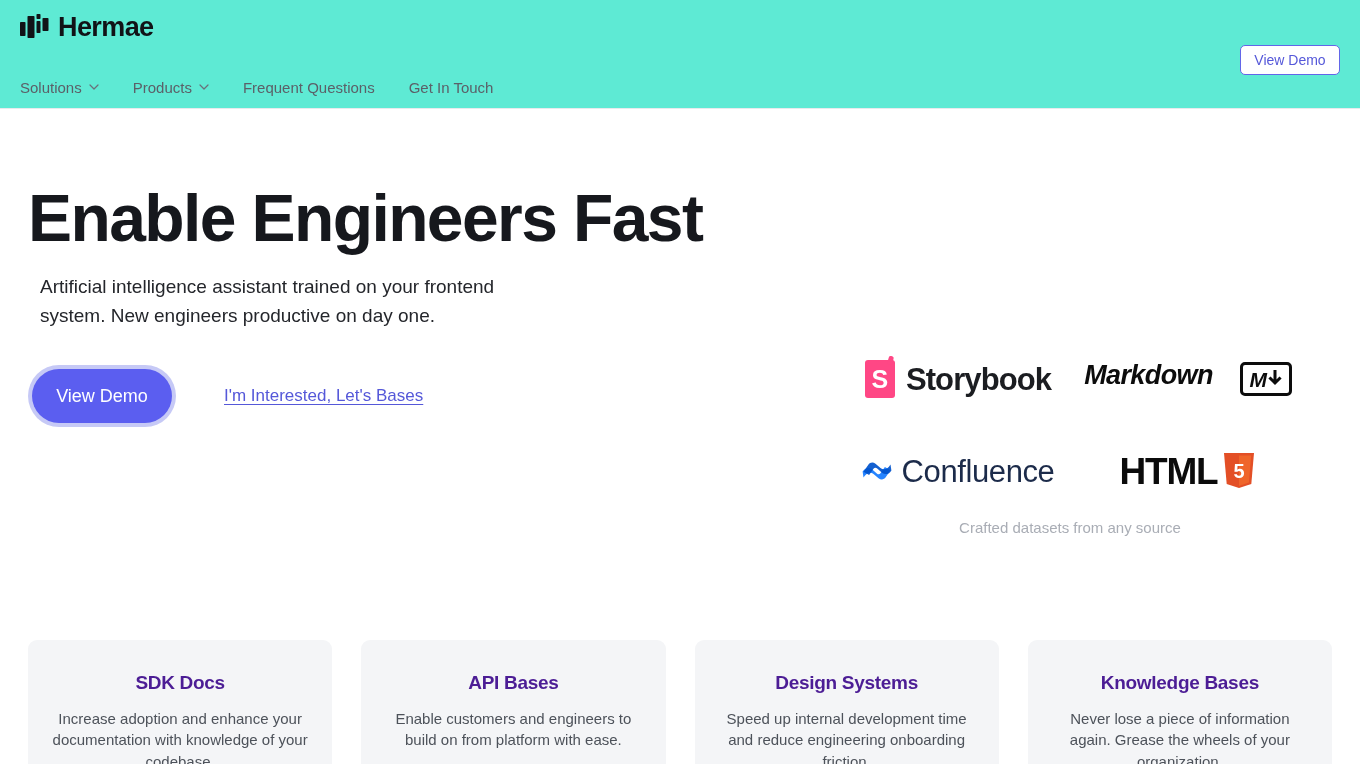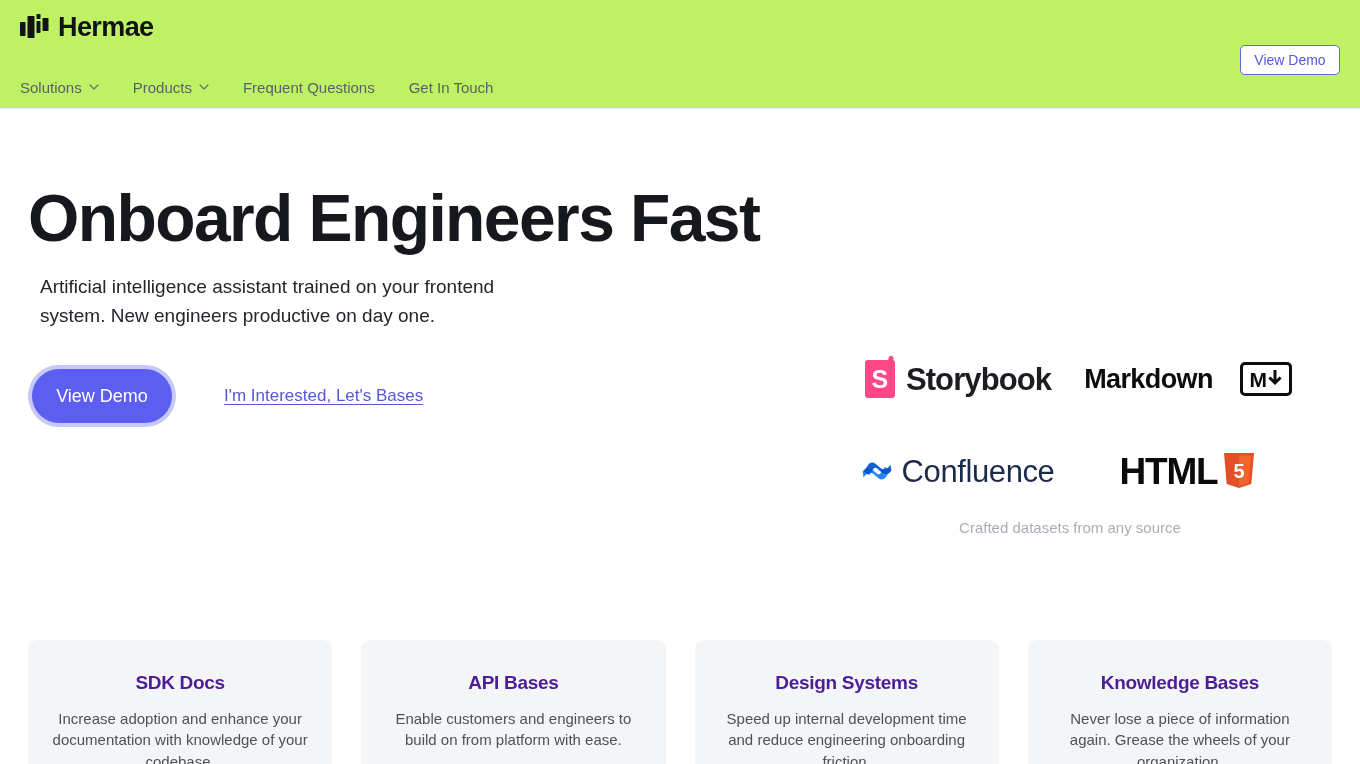--- a/index.html
+++ b/index.html
@@ -16,21 +16,21 @@
     color: #1b1d21;
     -webkit-font-smoothing: antialiased;
   }
 
   
   .site-header {
     position: relative;
     width: 1360px;
     height: 109px;
     border-bottom: 1px solid #e8eaed;
-    background: #bef264;
+    background: #5eead4;
   }
 
   .brand {
     position: absolute;
     left: 20px;
     top: 10px;
     display: flex;
     align-items: center;
     gap: 9px;
     height: 34px;
@@ -224,21 +224,21 @@
     transform: rotate(16deg);
   }
   .sb-text {
     font-size: 31px; font-weight: 700;
     letter-spacing: -0.9px;
     color: #1b1d21;
     line-height: 1;
   }
 
   
-  .md-lockup { display: flex; align-items: center; gap: 27px; }
+  .md-lockup { display: flex; align-items: flex-start; gap: 27px; font-style: italic; }
   .md-text {
     font-size: 27px; font-weight: 700;
     letter-spacing: -0.6px; color: #0c0c0c; line-height: 1;
   }
   .md-badge {
     width: 52px; height: 34px;
     border: 3px solid #0c0c0c;
     border-radius: 5px;
     display: flex; align-items: center; justify-content: center;
     gap: 1px;
@@ -339,21 +339,21 @@
 
   </nav>
 
   <button class="header-cta">View Demo</button>
 
 </header>
 
 <section class="hero">
 
   <div class="hero-copy">
-    <h1 class="hero-title">Onboard Engineers Fast</h1>
+    <h1 class="hero-title">Enable Engineers Fast</h1>
     <p class="hero-sub">Artificial intelligence assistant trained on your frontend system. New engineers productive on day one.</p>
 
     <div class="hero-actions">
       <span class="btn-primary-wrap">
         <button class="btn-primary">View Demo</button>
       </span>
       <a class="link-secondary" href="#">I'm Interested, Let's Bases</a>
     </div>
   </div>
 

